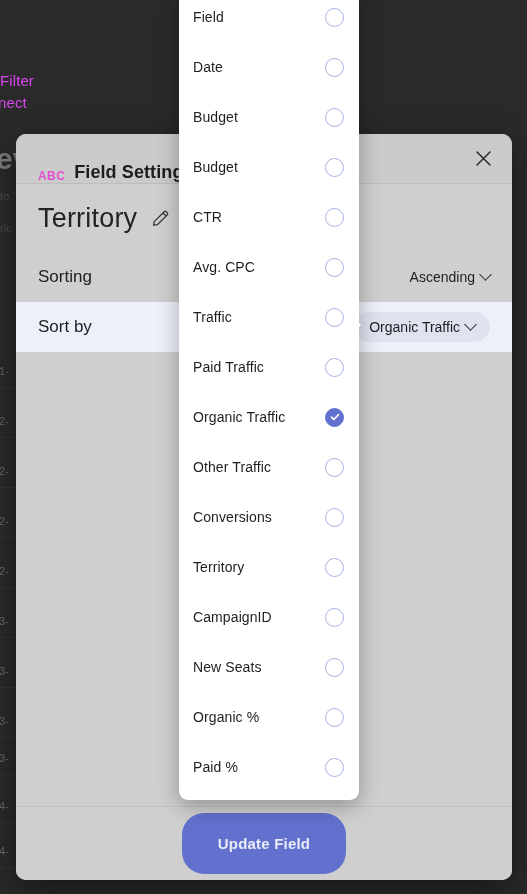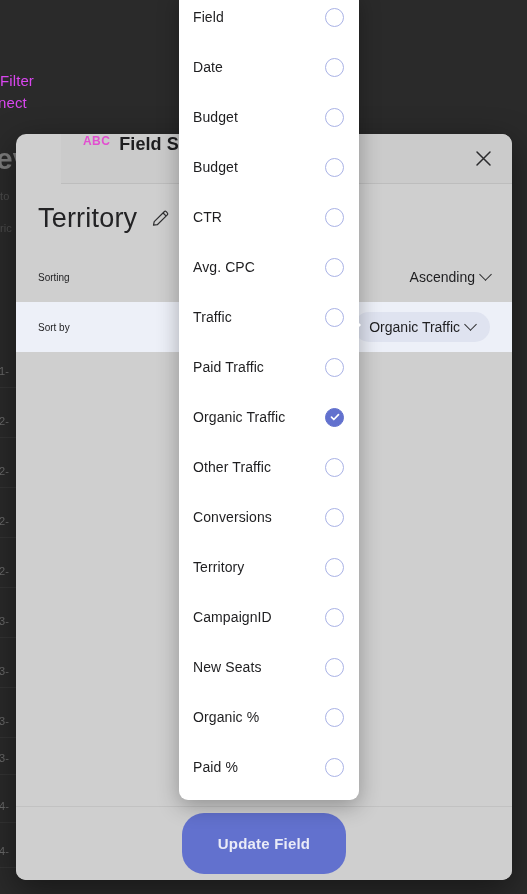--- a/index.html
+++ b/index.html
@@ -69,23 +69,22 @@
     box-shadow: 0 10px 34px rgba(0,0,0,.45);
     overflow: hidden;
   }
 
   .modal-head {
     position: relative;
     height: 50px;
     background: #cbcbcb;
     border-bottom: 1px solid #bdbdbd;
     display: flex;
-    align-items: flex-start;
+    align-items: flex-end;
     padding: 0 18px 0 22px;
-    margin-left: 45px;
   }
   .abc-icon {
     font-size: 12px;
     font-weight: 700;
     color: #e24fd0;
     letter-spacing: .4px;
     margin-right: 9px;
   }
   .modal-title {
     font-size: 18px;
@@ -130,21 +129,21 @@
 
   .srow {
     display: flex;
     align-items: center;
     justify-content: space-between;
     height: 50px;
     padding: 0 22px;
   }
   .srow.alt { background: #edf0f8; }
   .srow-label {
-    font-size: 10px;
+    font-size: 17px;
     color: #1e1e20;
   }
   .srow-value {
     font-size: 14px;
     color: #1e1e20;
     display: inline-flex;
     align-items: center;
     gap: 6px;
     cursor: pointer;
   }

